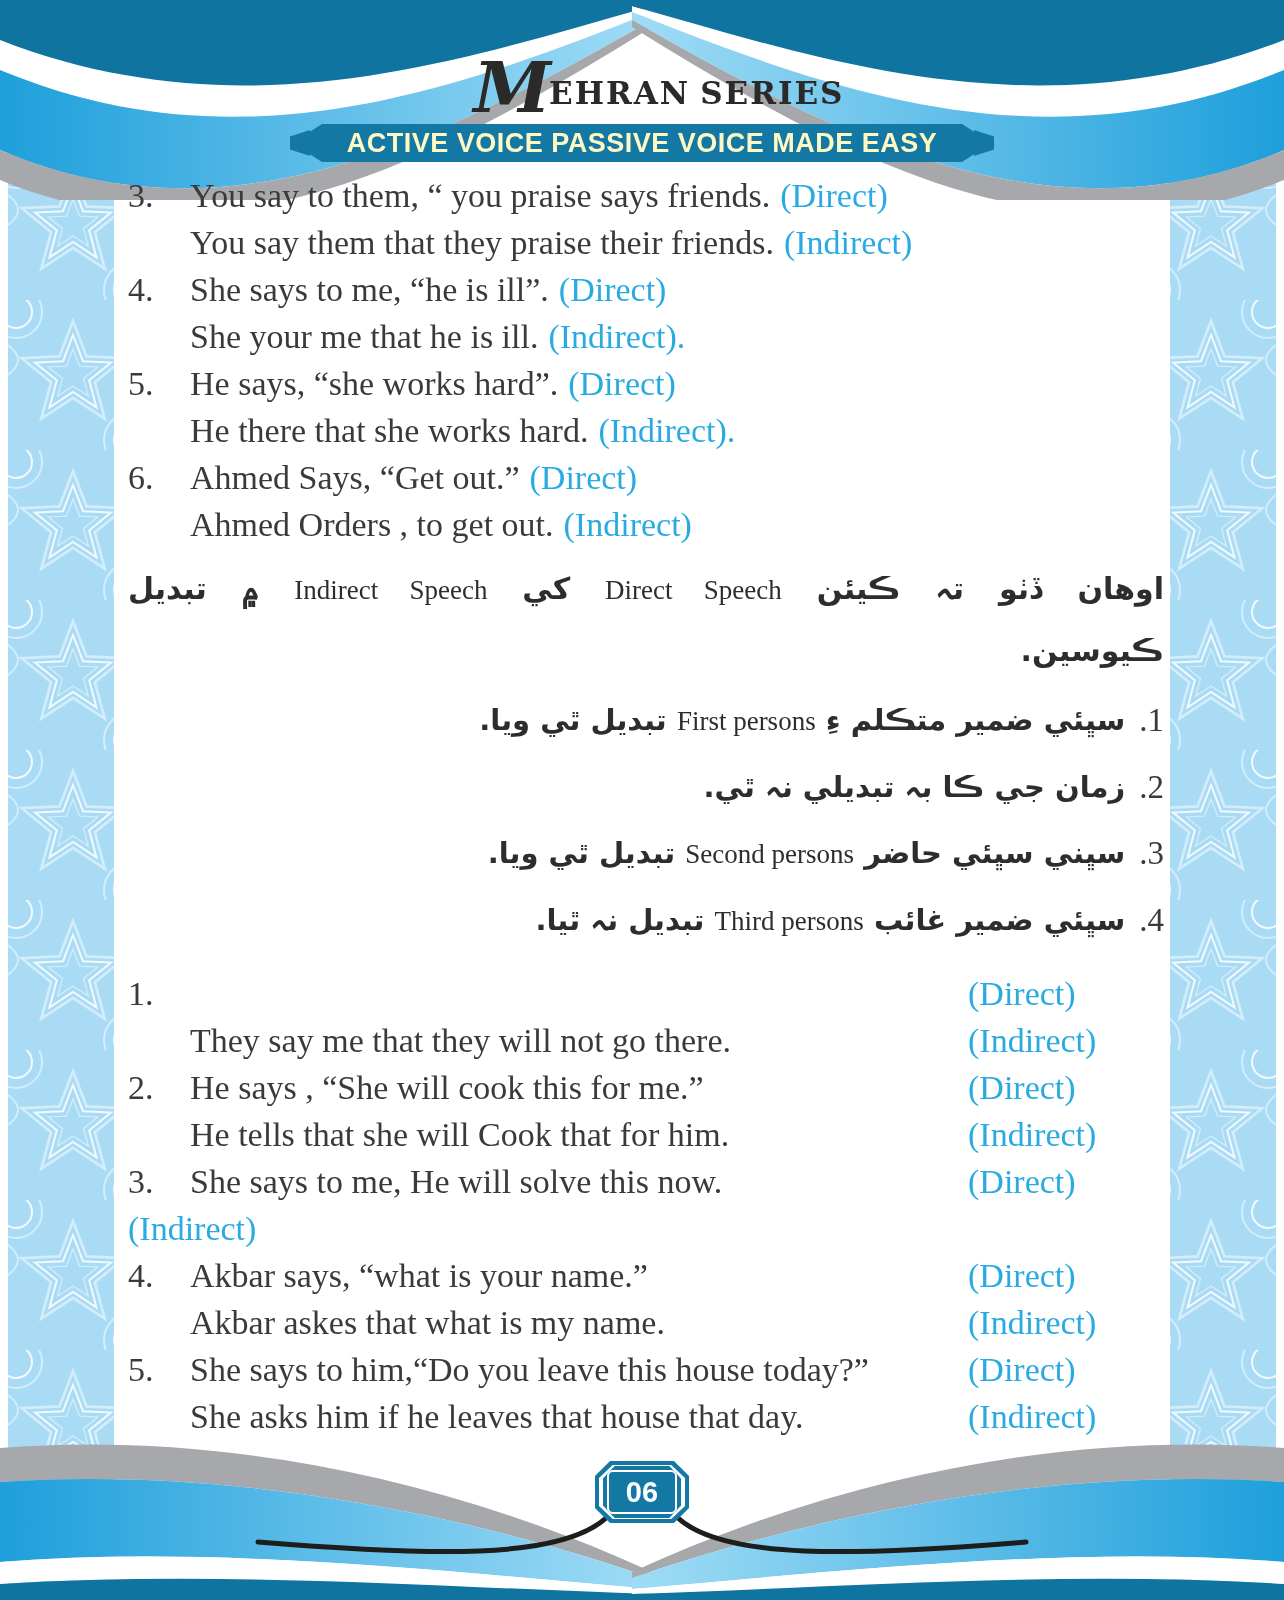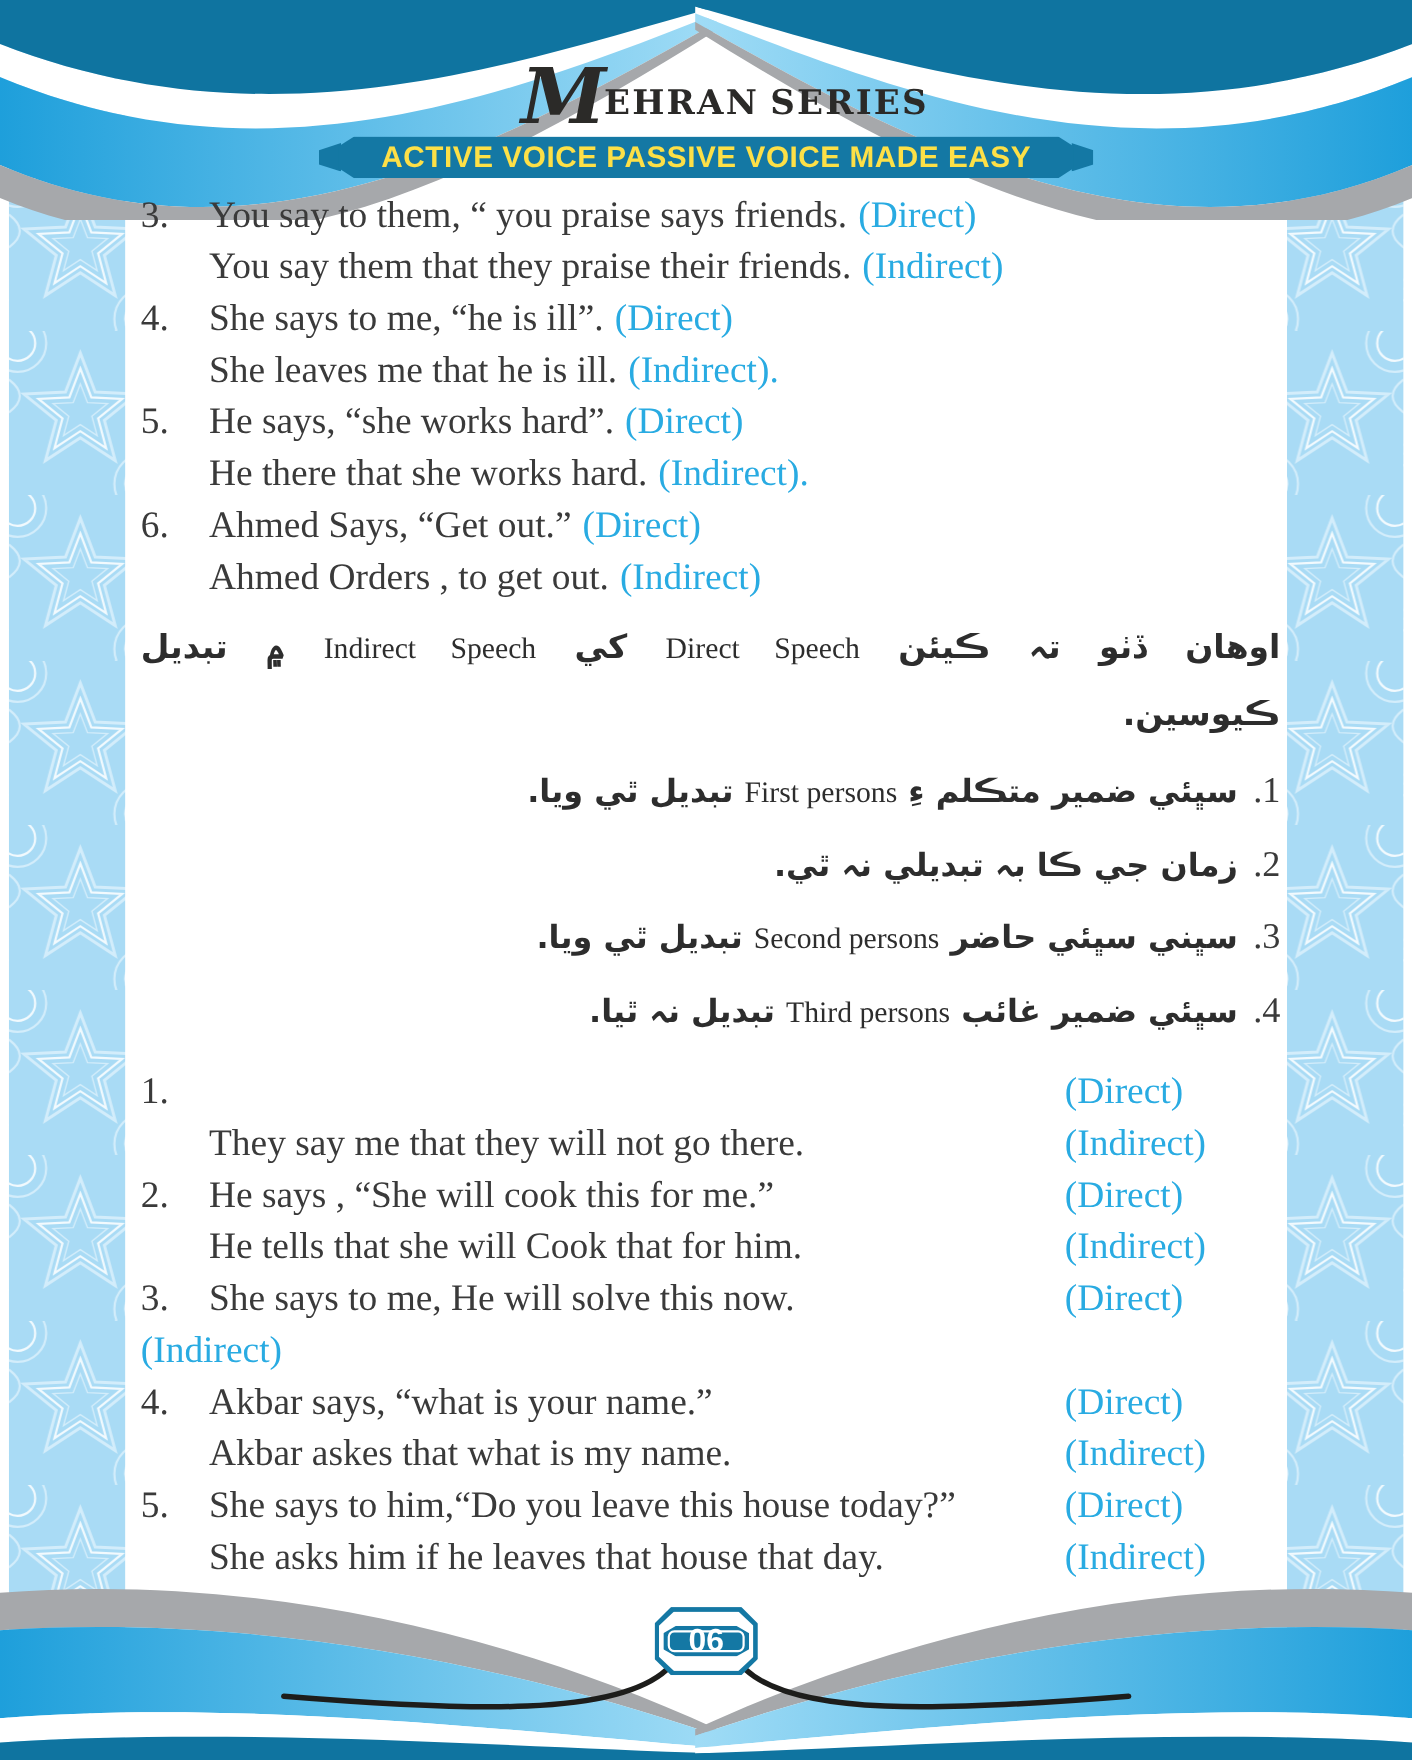--- a/index.html
+++ b/index.html
@@ -24,21 +24,21 @@
   .banner {
     position:absolute; top:124px; left:50%; transform:translateX(-50%);
     width:668px; height:38px; background:#1478a4; z-index:3;
     clip-path:polygon(14px 0, calc(100% - 14px) 0, 100% 9px, 100% calc(100% - 9px), calc(100% - 14px) 100%, 14px 100%, 0 calc(100% - 9px), 0 9px);
     display:flex; align-items:center; justify-content:center;
   }
   .banner-wing { position:absolute; top:130px; width:20px; height:26px; background:#1478a4; z-index:2; }
   .banner-wing.w-left  { left:calc(50% - 352px); clip-path:polygon(0 25%, 100% 0, 100% 100%, 0 75%); }
   .banner-wing.w-right { left:calc(50% + 332px); clip-path:polygon(0 0, 100% 25%, 100% 75%, 0 100%); }
   .banner span {
-    color:#fde047; font-family:"Liberation Sans", sans-serif;
+    color:#fef9c3; font-family:"Liberation Sans", sans-serif;
     font-weight:bold; font-size:27px; letter-spacing:0.5px; white-space:nowrap;
   }
   
   .content { position:relative; z-index:2; padding:172px 120px 0 128px; }
   .line { display:flex; font-size:34px; line-height:47px; color:#3a3a3a; }
   .num  { width:62px; flex:none; }
   .lbl  { color:#29abe2; margin-left:10px; }
   .sentence { flex:1; }
   
   .sec-b .line { justify-content:space-between; }
@@ -60,21 +60,21 @@
     width:94px; height:62px; background:#1478a4; z-index:4; padding:0;
     clip-path:polygon(16% 0, 84% 0, 100% 24%, 100% 76%, 84% 100%, 16% 100%, 0 76%, 0 24%);
     display:flex; align-items:center; justify-content:center;
   }
   .badge-mid {
     width:86px; height:54px; background:#ffffff;
     clip-path:polygon(16% 0, 84% 0, 100% 24%, 100% 76%, 84% 100%, 16% 100%, 0 76%, 0 24%);
     display:flex; align-items:center; justify-content:center;
   }
   .badge-in {
-    position:relative; width:78px; height:28px; background:#1478a4;
+    position:relative; width:78px; height:52px; background:#1478a4;
     clip-path:polygon(15% 0, 85% 0, 100% 24%, 100% 76%, 85% 100%, 15% 100%, 0 76%, 0 24%);
     display:flex; align-items:center; justify-content:center;
   }
   .badge-ring { position:absolute; inset:4px; border:2px solid #ffffff; border-radius:6px; }
   .badge-in span { position:relative; color:#ffffff; font-family:"Liberation Sans", sans-serif; font-weight:bold; font-size:29px; }
 </style>
 </head>
 <body>
 
 <div class="page">
@@ -161,21 +161,21 @@
       <div class="line">
           <span class="num"></span>
           <span class="sentence"><span>You say them that they praise their friends.</span><span class="lbl">(Indirect)</span></span>
         </div>
       <div class="line">
           <span class="num">4.</span>
           <span class="sentence"><span>She says to me, “he is ill”.</span><span class="lbl">(Direct)</span></span>
         </div>
       <div class="line">
           <span class="num"></span>
-          <span class="sentence"><span>She leaves me that he is ill.</span><span class="lbl">(Indirect).</span></span>
+          <span class="sentence"><span>She your me that he is ill.</span><span class="lbl">(Indirect).</span></span>
         </div>
       <div class="line">
           <span class="num">5.</span>
           <span class="sentence"><span>He says, “she works hard”.</span><span class="lbl">(Direct)</span></span>
         </div>
       <div class="line">
           <span class="num"></span>
           <span class="sentence"><span>He there that she works hard.</span><span class="lbl">(Indirect).</span></span>
         </div>
       <div class="line">

